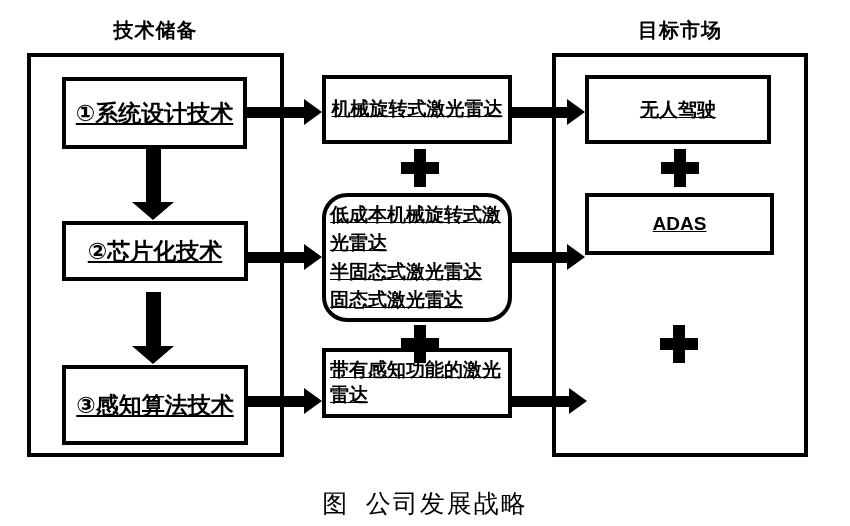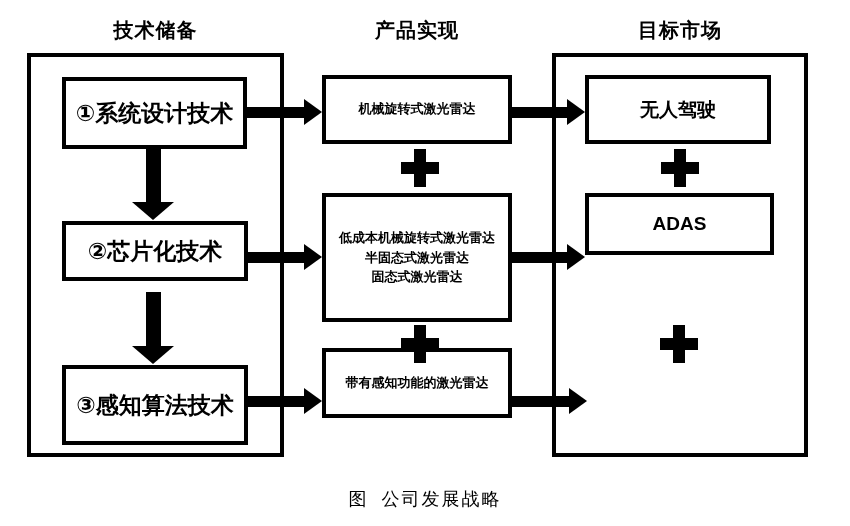--- a/index.html
+++ b/index.html
@@ -22,30 +22,30 @@
   
   .outer {
     position:absolute; border:4px solid var(--ink); background:transparent;
   }
   .outer-tech   { left:27px;  top:53px; width:257px; height:404px; }
   .outer-market { left:552px; top:53px; width:256px; height:404px; }
   
   .box {
     position:absolute; border:4px solid var(--ink); background:var(--bg);
     display:flex; align-items:center; justify-content:center;
-    text-align:center; font-weight:bold; white-space:pre-line;
-    line-height:1.5; padding:2px 4px;
+    text-align:left; font-weight:bold; white-space:pre-line;
+    line-height:1.5; padding:2px 4px;text-decoration:underline;
   }
   .box-tech { font-size:23px; line-height:1.25; }
   .t1 { left:62px; top:77px;  width:185px; height:72px; }
   .t2 { left:62px; top:221px; width:186px; height:60px; }
   .t3 { left:62px; top:365px; width:186px; height:80px; }
-  .box-product { font-size:13px; line-height:1.5; }
+  .box-product { font-size:19px; line-height:1.5; }
   .p1 { left:322px; top:75px;  width:190px; height:69px;  line-height:1.3; }
-  .p2 { left:322px; top:193px; width:190px; height:129px; }
+  .p2 { left:322px; top:193px; width:190px; height:129px;border-radius:25px; }
   .p3 { left:322px; top:348px; width:190px; height:70px;  line-height:1.3; }
   .box-market { font-size:19px; line-height:1.25; }
   .m1 { left:585px; top:75px;  width:186px; height:69px; }
   .m2 { left:585px; top:193px; width:189px; height:62px; }
   .m3 { left:585px; top:260px; width:190px; height:62px; }
   .m4 { left:586px; top:365px; width:186px; height:72px; }
   
   .arrow-r { position:absolute; height:26px; display:flex; align-items:center; z-index:3; }
   .arrow-r .stem { flex:1 1 auto; height:11px; background:var(--ink); }
   .arrow-r .head {
@@ -78,30 +78,29 @@
     content:""; position:absolute; top:0; bottom:0; left:13px; width:12px; background:var(--ink);
   }
   .pl-p1 { left:401px; top:149px; }
   .pl-m1 { left:661px; top:149px; }
   .pl-p2 { left:401px; top:325px; }
   .pl-m2 { left:660px; top:325px; }
   
   .caption {
     position:absolute; left:0; top:487px; width:850px;
     text-align:center; font-family:"Liberation Serif","DejaVu Serif",serif;
-    font-size:18px; font-weight:normal; letter-spacing:2px; white-space:pre;
+    font-size:25px; font-weight:normal; letter-spacing:2px; white-space:pre;
   }
 </style>
 </head>
 <body>
 
 <div class="stage">
 
   <div class="hdr hdr-tech">技术储备</div>
-  <div class="hdr hdr-product">产品实现</div>
   <div class="hdr hdr-market">目标市场</div>
 
   <div class="outer outer-tech"></div>
   <div class="outer outer-market"></div>
 
   <div class="box box-tech t1">①系统设计技术</div>
   <div class="box box-tech t2">②芯片化技术</div>
   <div class="box box-tech t3">③感知算法技术</div>
 
   <div class="box box-product p1">机械旋转式激光雷达</div>

